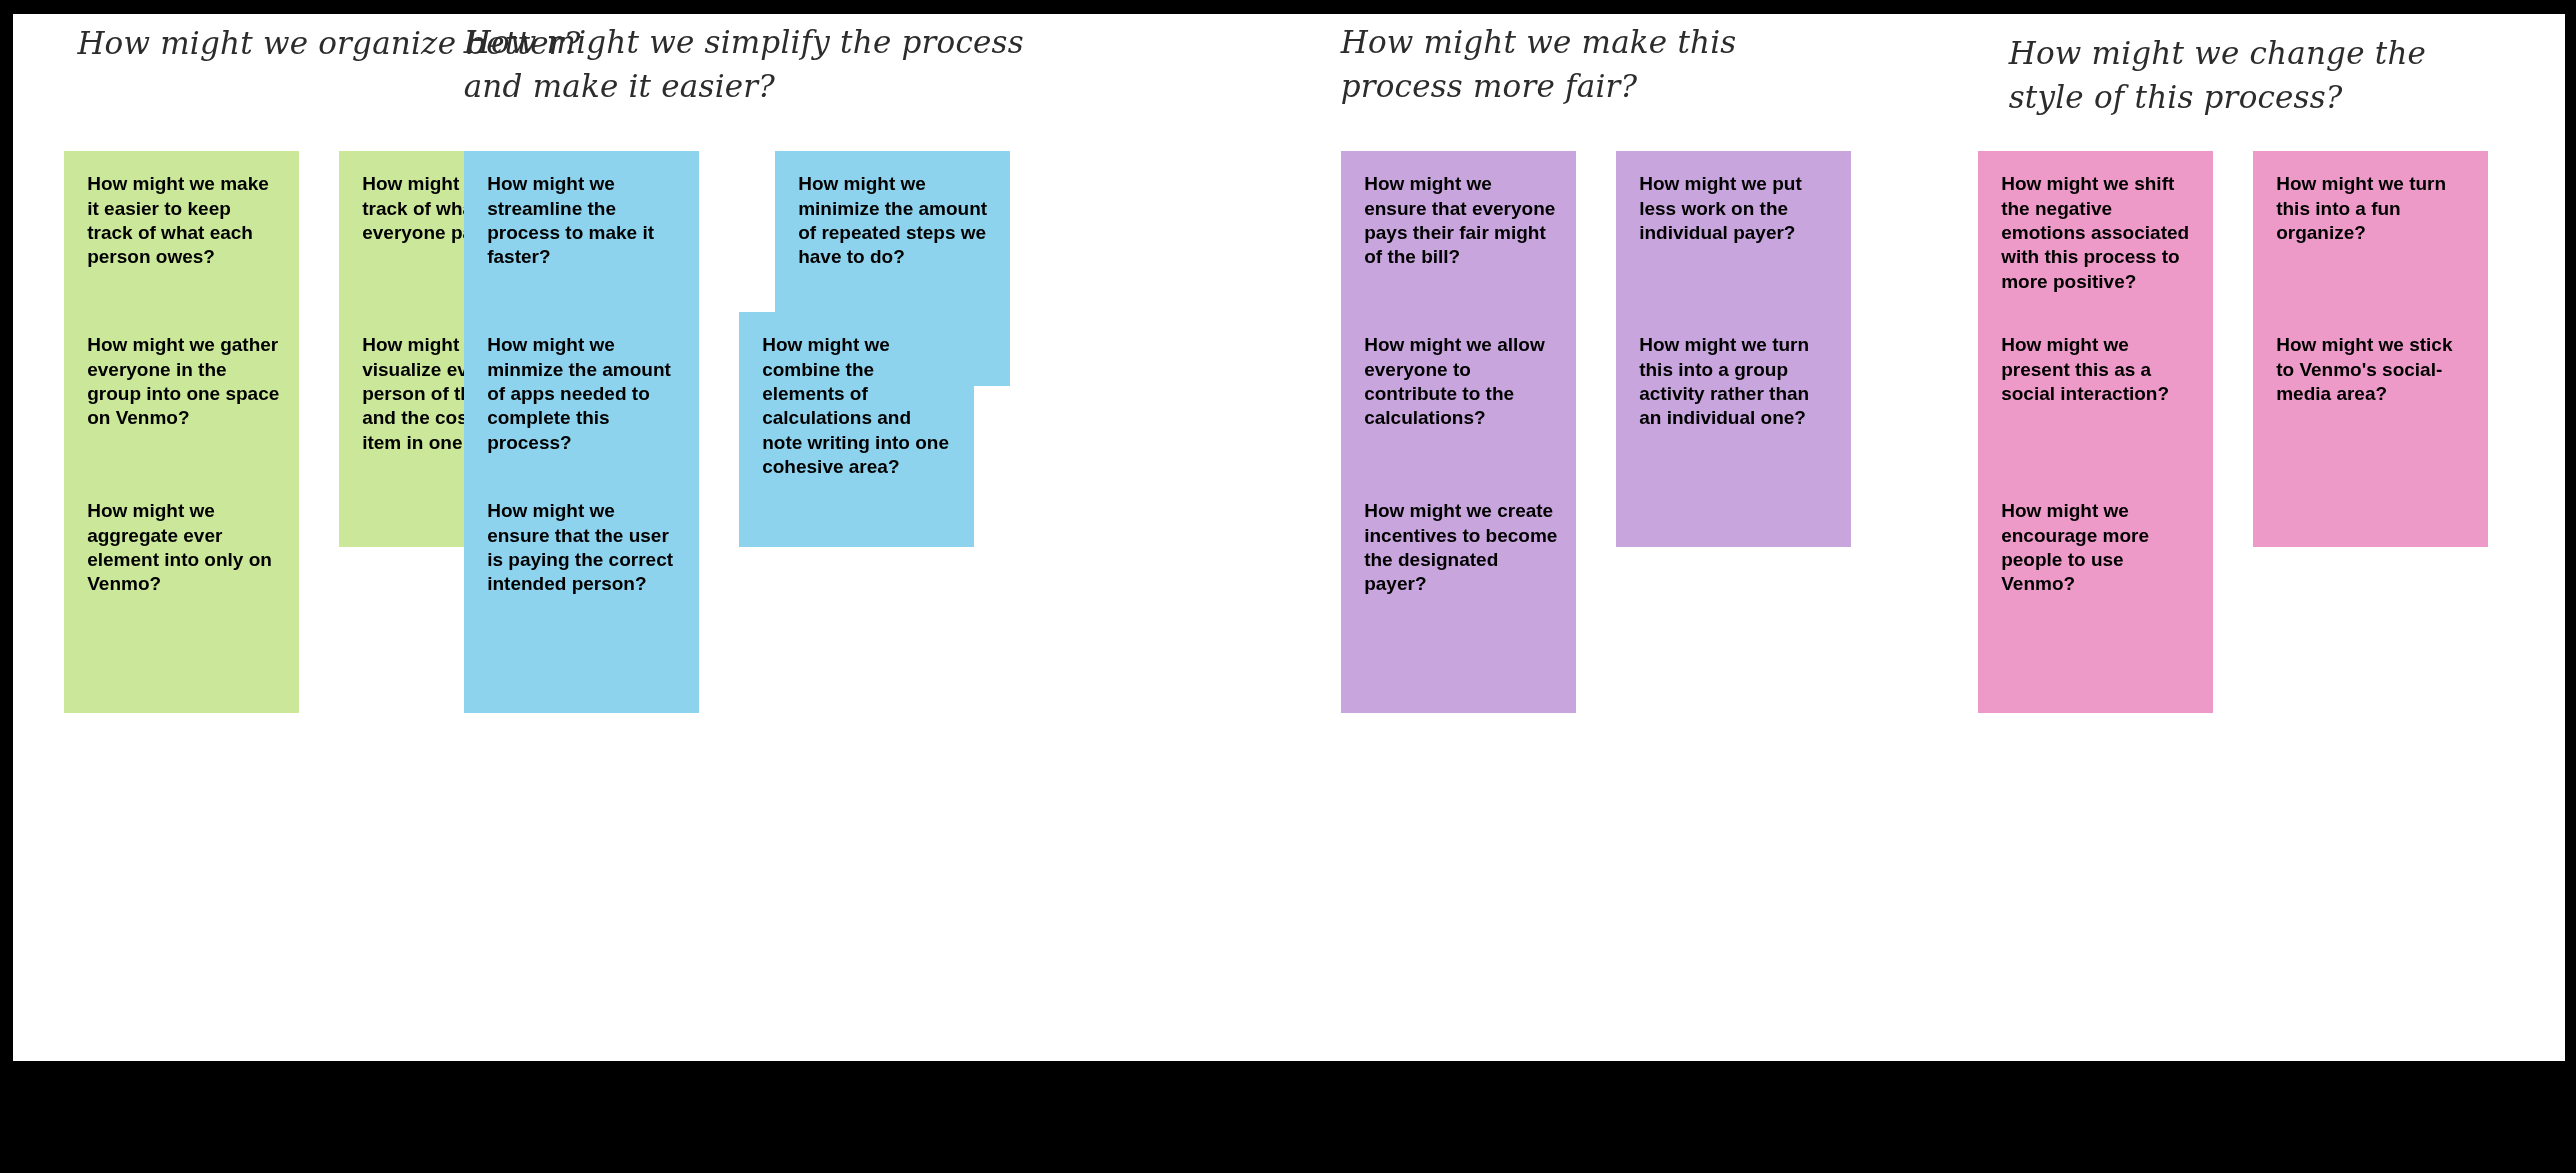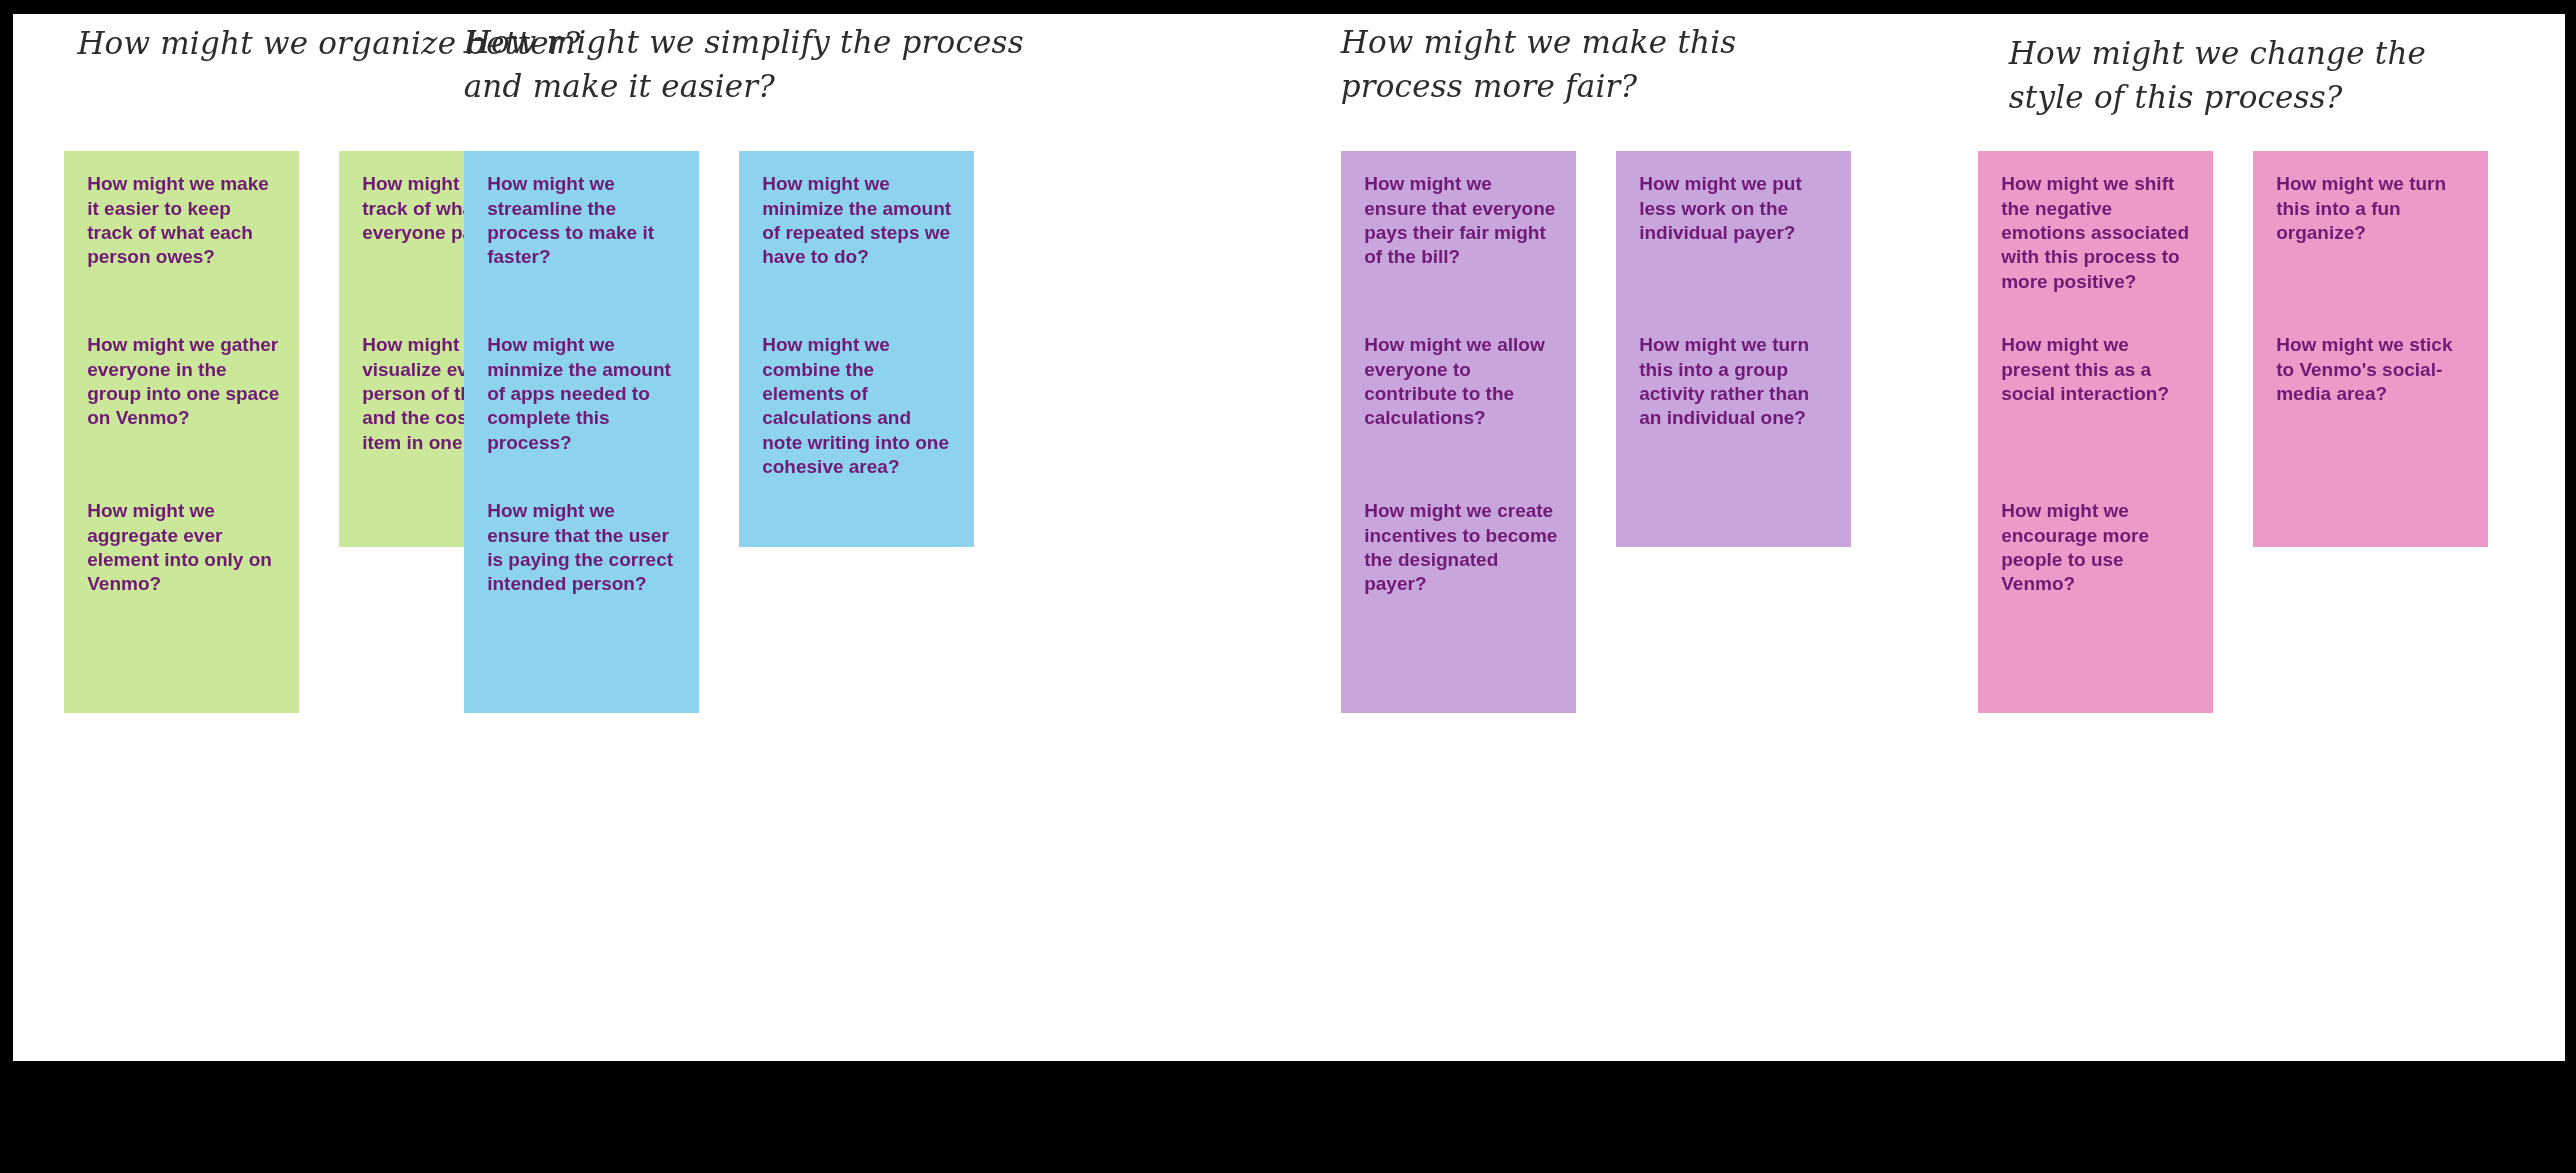--- a/index.html
+++ b/index.html
@@ -67,21 +67,21 @@
     position: absolute;
     top: 0;
     width: 235px;
     height: 235px;
     box-sizing: border-box;
     padding: 21.6px 17.6px 11.8px 23.5px;
     font-family: "Liberation Sans", sans-serif;
     font-weight: bold;
     font-size: 19px;
     line-height: 1.28;
-    color: #701a75;
+    color: #000000;
     overflow: hidden;
     word-wrap: break-word;
   }
 
   .note.col-0 { left: 0px; }
   .note.col-1 { left: 275px; }
 
   .note-text {
     display: block;
   }
@@ -119,21 +119,21 @@
         </div>
       </div>
       <div class="column" style="left: 451px; width: 588px;">
         <div class="column-heading" style="left: 0px; top: 5.9px;">How might we simplify the process
 and make it easier?</div>
         <div class="notes-area">
           <div class="note-row" style="position: absolute; left: 0px; top: 0px; width: 100%; text-decoration: underline;">
             <div class="note col-0" style="background: rgb(142, 211, 238);">
               <span class="note-text">How might we streamline the process to make it faster?</span>
             </div>
-            <div class="note col-1" style="background: rgb(142, 211, 238);">
+            <div class="note col-1" style="background: rgb(142, 211, 238); margin-left: 36px;">
               <span class="note-text">How might we minimize the amount of repeated steps we have to do?</span>
             </div>
           </div>
           <div class="note-row" style="position: absolute; left: 0px; top: 161px; width: 100%;">
             <div class="note col-0" style="background: rgb(142, 211, 238);">
               <span class="note-text">How might we minmize the amount of apps needed to complete this process?</span>
             </div>
             <div class="note col-1" style="background: rgb(142, 211, 238);">
               <span class="note-text">How might we combine the elements of calculations and note writing into one cohesive area?</span>
             </div>

